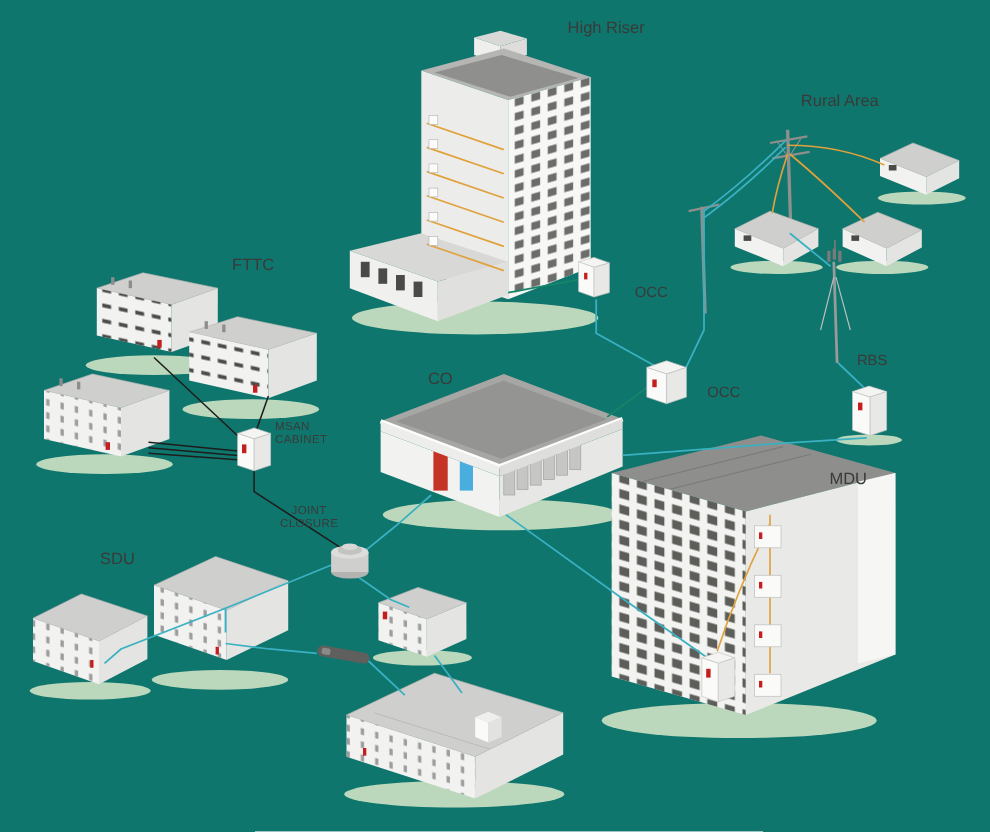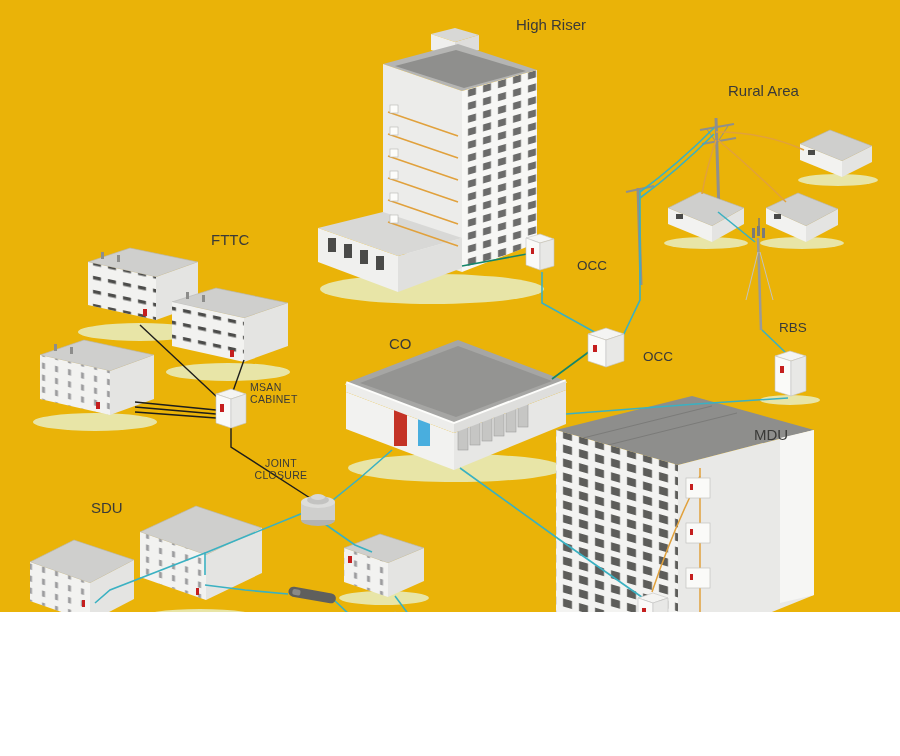--- a/index.html
+++ b/index.html
@@ -1,16 +1,16 @@
 <!DOCTYPE html>
 <html><head>
 <meta charset="utf-8">
 <style>
   html,body{margin:0;padding:0;background:#ffffff;}
-  .stage{position:relative;width:900px;height:612px;background:#eab308;overflow:hidden;text-align:center;}
+  .stage{position:relative;width:900px;height:756px;background:#0f766e;overflow:hidden;text-align:center;}
   svg{display:block;}
   text{font-family:"Liberation Sans",sans-serif;fill:#3a3a38;}
   .lbl{font-size:15px;}
   .lblM{font-size:13.5px;}
   .lblS{font-size:10.5px;letter-spacing:.3px;}
   .glow{fill:#e7f1cf;opacity:.8;}
   .face-l{fill:#f2f2f0;}
   .face-r{fill:#e4e4e2;}
   .roof{fill:#cfcfcd;stroke:#b5b5b3;stroke-width:.6;}
   .cab-l{fill:#fafaf8;stroke:#c5c5c3;stroke-width:.6;}

